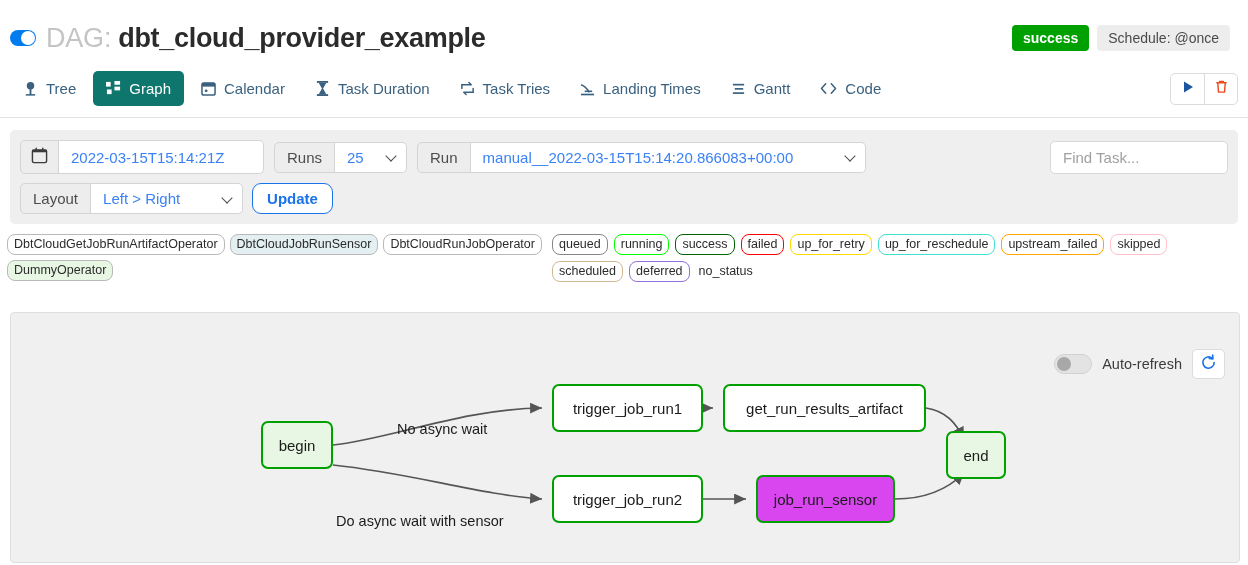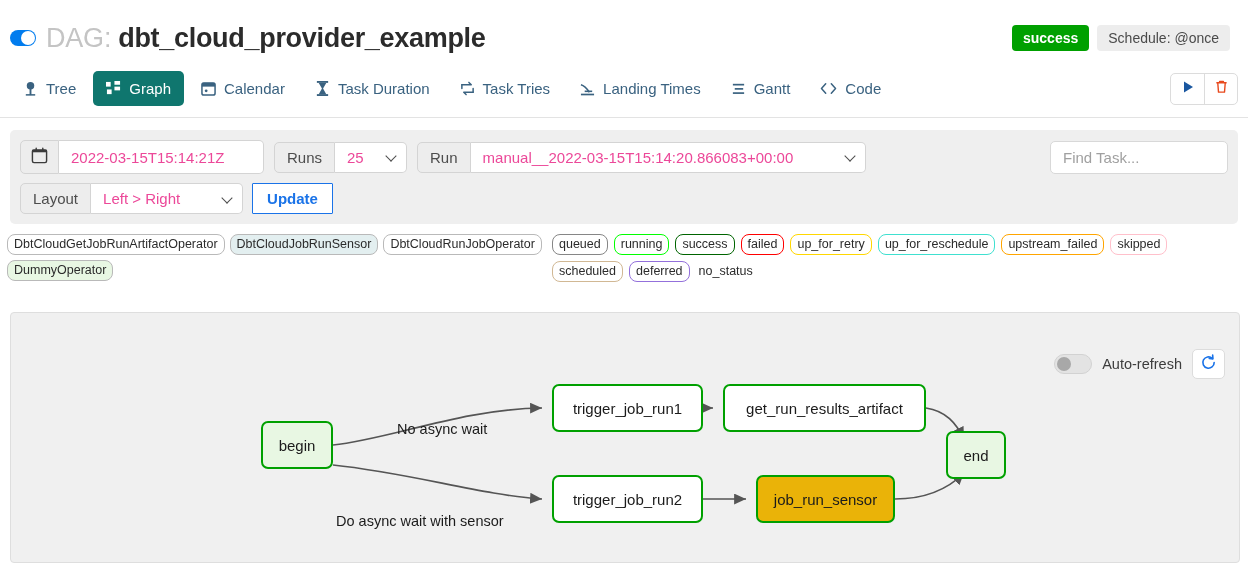--- a/index.html
+++ b/index.html
@@ -79,36 +79,36 @@
   .frow { display: flex; align-items: center; }
   .grp { display: flex; align-items: stretch; }
   .addon {
     background: #ededed; border: 1px solid #d4d4d4; color: #4d4d4d;
     font-size: 15px; padding: 6px 12px; display: flex; align-items: center;
     border-radius: 5px 0 0 5px; white-space: nowrap;
   }
   .addon.icononly { padding: 6px 10px; }
   .ctl {
     background: #fff; border: 1px solid #d4d4d4; border-left: none;
-    font-size: 15px; padding: 6px 12px; color: #ec4899;
+    font-size: 15px; padding: 6px 12px; color: #3b82f6;
     border-radius: 0 5px 5px 0; display: flex; align-items: center;
     white-space: nowrap;
     text-align: right;
   }
   .sel { padding-right: 30px; position: relative; }
   .sel::after {
     content: ""; position: absolute; right: 11px; top: 50%;
     width: 7px; height: 7px; margin-top: -5px;
     border-right: 1.6px solid #4d4d4d; border-bottom: 1.6px solid #4d4d4d;
     transform: rotate(45deg);
   }
   .btn-outline {
     background: #fff; border: 1px solid #1a73e8; color: #1a73e8;
     font-size: 15px; font-weight: bold; padding: 6px 14px;
-    border-radius: 1px; margin-left: 9px; cursor: pointer;
+    border-radius: 9px; margin-left: 9px; cursor: pointer;
   }
   .findtask {
     margin-left: auto; background: #fff; border: 1px solid #d8d8d8;
     border-radius: 5px; font-size: 15px; color: #a0a0a0;
     padding: 7px 12px; width: 178px;
   }
 
   
   .legend { padding: 10px 7px 8px 7px; }
   .legend-row { display: flex; align-items: flex-start; }
@@ -145,21 +145,21 @@
     border-radius: 5px; display: flex; align-items: center; justify-content: center;
     cursor: pointer;
   }
   .nodes { position: absolute; inset: 0; }
   .node {
     position: absolute; border: 2.3px solid #00a000; border-radius: 7px;
     display: flex; align-items: center; justify-content: center;
     font-size: 15px; color: #1b1b1b; background: #fff; cursor: pointer;
   }
   .node.dummy { background: #e8f7e3; }
-  .node.sensor { background: #eab308; }
+  .node.sensor { background: #d946ef; }
   .edge-label {
     position: absolute; font-size: 14.5px; color: #1b1b1b;
     white-space: nowrap;
   }
 </style>
 </head>
 <body>
 
 <div class="page">
 

